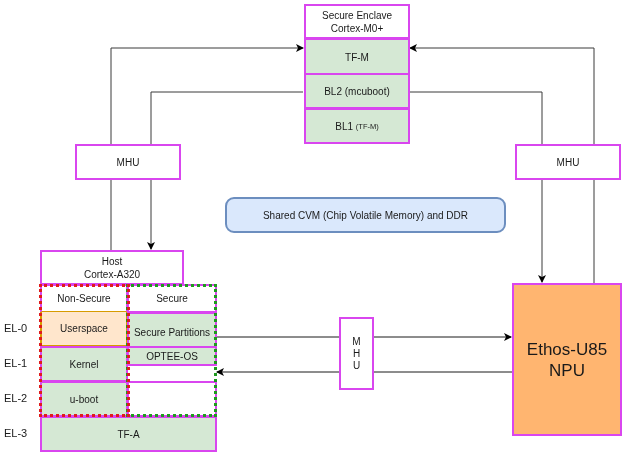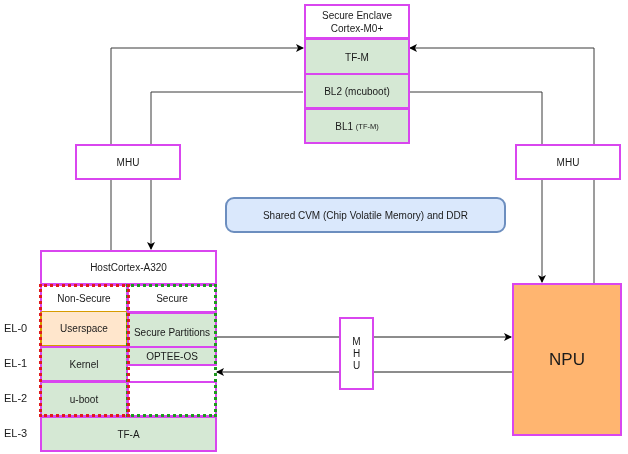--- a/index.html
+++ b/index.html
@@ -65,21 +65,21 @@
 <div class="box" style="left:225px;top:197px;width:281px;height:36px;background:#dae8fc;border-color:#6c8ebf;border-radius:9px;">
   <span>Shared CVM (Chip Volatile Memory) and DDR</span>
 </div>
 
 <div class="box white" style="left:339px;top:317px;width:35px;height:73px;flex-direction:column;font-size:10px;line-height:12px;">
   <span>M</span>
   <span>H</span>
   <span>U</span>
 </div>
 
-<div class="box white" style="left:40px;top:250px;width:177px;height:35px;flex-direction:row;">
+<div class="box white" style="left:40px;top:250px;width:144px;height:35px;flex-direction:column;">
   <span>Host</span>
   <span>Cortex-A320</span>
 </div>
 <div class="box white" style="left:40px;top:284px;width:88px;height:29px;border-bottom-color:#d79b00;">
   <span>Non-Secure</span>
 </div>
 <div class="box white" style="left:127px;top:284px;width:90px;height:29px;">
   <span>Secure</span>
 </div>
 <div class="box peach" style="left:40px;top:312px;width:88px;height:35px;border-color:#d79b00;border-top:none;">
@@ -104,14 +104,15 @@
 
 <div class="dot-green" style="left:126px;top:284px;width:91px;height:133px;"></div>
 <div class="dot-red" style="left:39px;top:284px;width:91px;height:133px;"></div>
 
 <div class="el" style="top:322px;">EL-0</div>
 <div class="el" style="top:357px;">EL-1</div>
 <div class="el" style="top:392px;">EL-2</div>
 <div class="el" style="top:427px;">EL-3</div>
 
 <div class="box" style="left:512px;top:283px;width:110px;height:153px;background:#ffb570;flex-direction:column;font-size:17px;line-height:21px;">
+  <span>Ethos-U85</span>
   <span>NPU</span>
 </div>
 
 </body></html>

